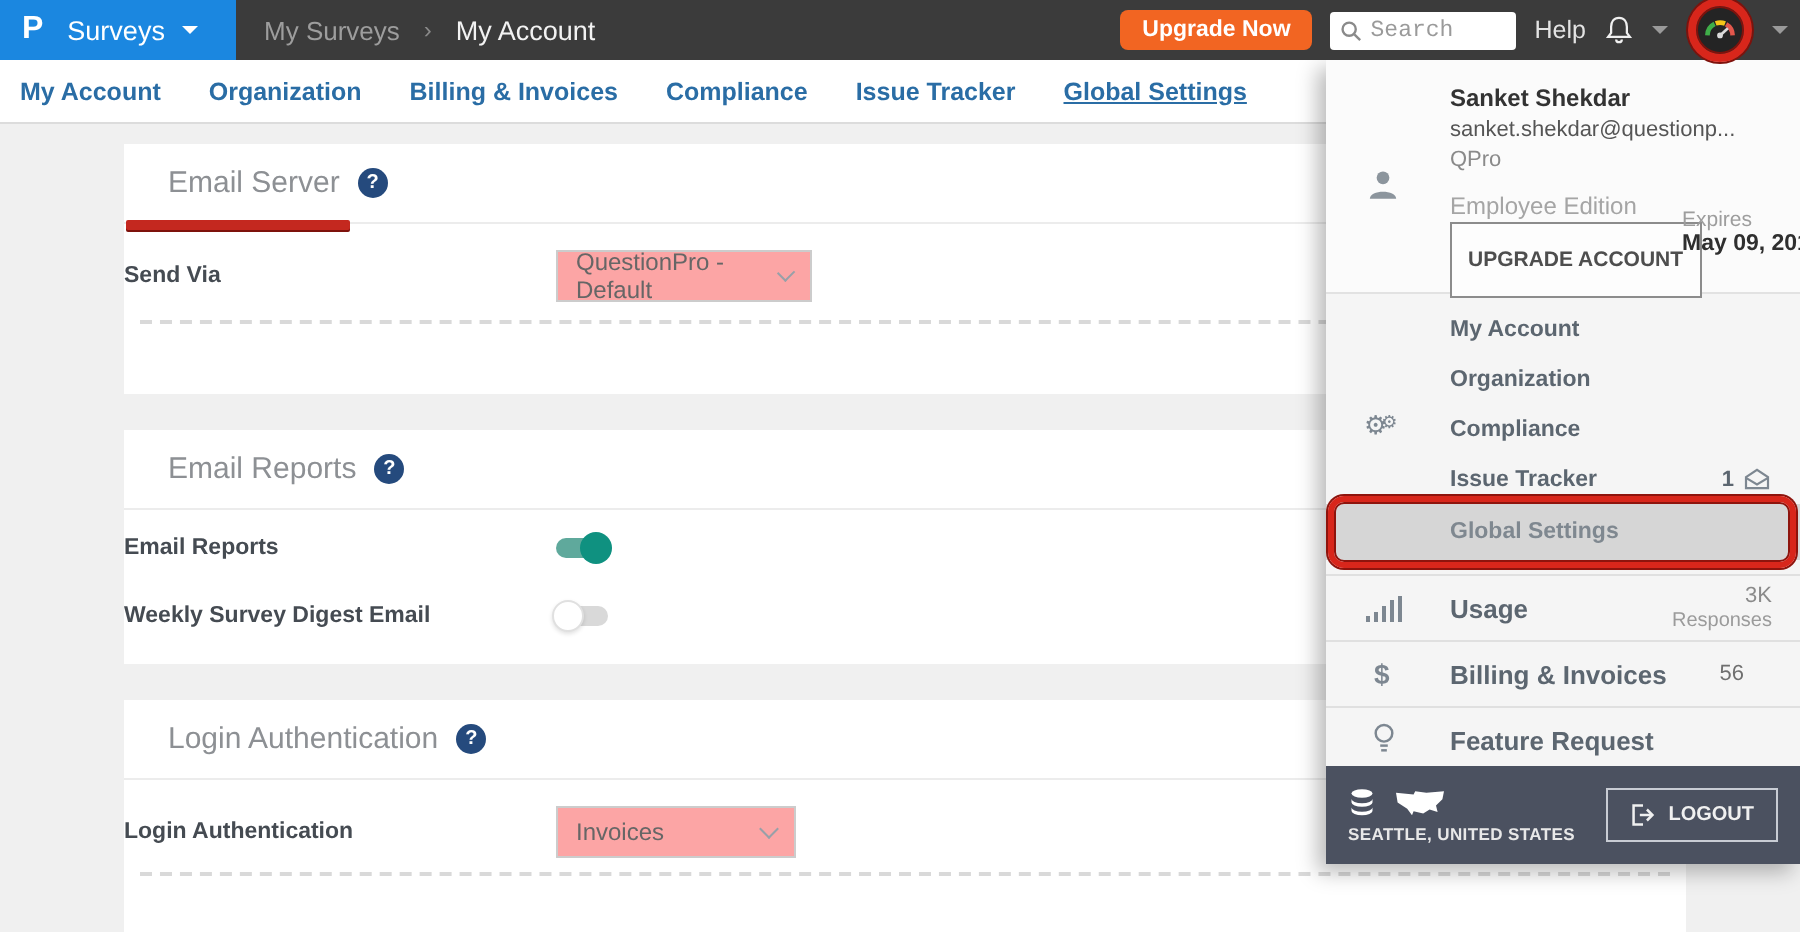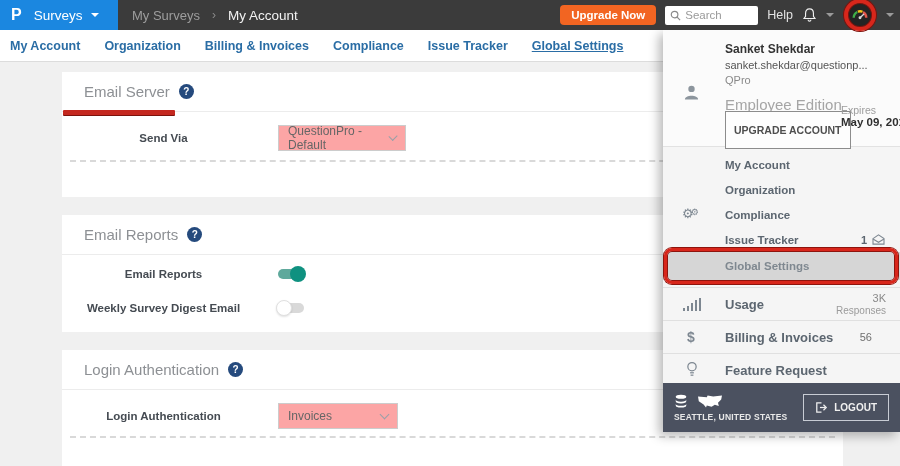--- a/index.html
+++ b/index.html
@@ -13,21 +13,21 @@
   .app-menu-label { color:#fff; font-size:13.5px; margin-right:9px; }
   .caret-down { width:0; height:0; border-left:4px solid transparent; border-right:4px solid transparent; border-top:4px solid #fff; }
   .caret-gray { border-top-color:#9a9a9a; }
   .breadcrumb { margin-left:14px; display:flex; align-items:center; gap:12px; font-size:13px; }
   .crumb-section { color:#9d9d9d; cursor:pointer; }
   .crumb-sep { color:#8a8a8a; font-size:12px; }
   .crumb-page { color:#f2f2f2; font-size:13.5px; }
   .header-right { margin-left:auto; display:flex; align-items:center; gap:9px; padding-right:6px; }
   .upgrade-btn { background:#f26522; color:#fff; font-size:11.5px; font-weight:bold; padding:4px 11px; border-radius:4px; border:none; cursor:pointer; }
   .search-box { background:#fff; border-radius:2px; height:19px; width:93px; display:flex; align-items:center; padding:0 5px; gap:4px; }
-  .search-box input { border:none; outline:none; width:68px; font-size:11.5px; color:#555; font-family:Liberation Sans, sans-serif; background:transparent; }
+  .search-box input { border:none; outline:none; width:68px; font-size:11.5px; color:#555; font-family:Liberation Mono, monospace; background:transparent; }
   .search-box input::placeholder { color:#9a9a9a; }
   .help-label { color:#e3e3e3; font-size:12.5px; cursor:pointer; }
   .bell-btn { display:flex; align-items:center; cursor:pointer; }
   .avatar-wrap { position:relative; width:34px; height:30px; cursor:pointer; }
   .avatar-circle { position:absolute; left:5px; top:3px; width:24px; height:24px; border-radius:50%; background:#242424; display:flex; align-items:center; justify-content:center; overflow:hidden; }
   .annotation-ring { position:absolute; left:1px; top:-1px; width:32px; height:32px; border:4px solid #d8261b; border-radius:50%; box-shadow:0 0 0 1px #7e120c, inset 0 0 0 1px #7e120c; z-index:5; pointer-events:none; }
 
   
   .tabbar { position:absolute; top:30px; left:0; right:0; height:32px; background:#fff; border-bottom:1px solid #dcdcdc; display:flex; align-items:center; gap:24px; padding-left:10px; z-index:1; }
   .tab { color:#2a6da5; font-size:12.5px; font-weight:bold; cursor:pointer; white-space:nowrap; }
@@ -36,21 +36,21 @@
   
   .card { position:absolute; left:62px; width:781px; background:#fff; }
   #card-email-server { top:72px; height:125px; }
   #card-email-reports { top:215px; height:117px; }
   #card-login-auth { top:350px; height:116px; }
   .card-head { position:relative; height:40px; display:flex; align-items:center; gap:9px; padding-left:22px; border-bottom:1px solid #ececec; }
   .card-title { font-size:15px; color:#8d9094; }
   .help-icon { width:15px; height:15px; border-radius:50%; background:#254a7d; color:#fff; font-size:10px; font-weight:bold; display:flex; align-items:center; justify-content:center; cursor:pointer; flex:0 0 auto; }
   .annotation-underline { position:absolute; left:1px; top:38px; width:112px; height:5px; background:#c4281f; box-shadow:0 1px 0 #7e120c; border-radius:1px; z-index:2; pointer-events:none; }
   .row { display:flex; align-items:center; margin-top:13px; }
-  .row-label { width:203px; text-align:center; font-size:11.5px; font-weight:bold; color:#454b52; flex:0 0 auto; }
+  .row-label { width:203px; text-align:left; font-size:11.5px; font-weight:bold; color:#454b52; flex:0 0 auto; }
   .row-control { margin-left:13px; display:flex; align-items:center; }
   .select { height:26px; border:1px solid #ccc; background:#fca5a5; display:flex; align-items:center; justify-content:space-between; padding:0 9px; font-size:12px; color:#666; cursor:pointer; }
   .select-wide { width:128px; }
   .select-login { width:120px; }
   .sel-chevron { width:7px; height:7px; border-right:1.6px solid #98a0a8; border-bottom:1.6px solid #98a0a8; transform:rotate(45deg); margin-top:-3px; }
   .dotted { border-top:2px dashed #d9d9d9; margin:9px 8px 0 8px; }
   .dotted-la { margin-top:7px; }
   .toggle { position:relative; width:26px; height:10px; border-radius:6px; cursor:pointer; }
   .toggle .knob { position:absolute; top:-3px; width:16px; height:16px; border-radius:50%; }
   .toggle[data-state="on"]  { background:#5fa99c; }
@@ -59,21 +59,21 @@
   .toggle[data-state="off"] .knob { left:-2px; background:#fff; border:1px solid #e0e0e0; box-shadow:0 1px 2px rgba(0,0,0,.12); }
   .row-er2 { margin-top:22px; }
 
   
   .user-panel { position:absolute; left:663px; top:30px; width:237px; height:402px; background:#f5f5f5; box-shadow:-4px 4px 10px rgba(0,0,0,.28); z-index:20; }
   .up-user { position:relative; height:117px; background:#fbfbfb; border-bottom:1px solid #e2e2e2; }
   .person-ico { position:absolute; left:20px; top:54px; }
   .up-name { position:absolute; left:62px; top:12px; font-weight:bold; font-size:12px; color:#333; }
   .up-email { position:absolute; left:62px; top:29px; font-size:11px; color:#555; }
   .up-company { position:absolute; left:62px; top:44px; font-size:11px; color:#8a8a8a; }
-  .up-edition { position:absolute; left:62px; top:66px; font-size:15px; color:#a5a5a5; }
+  .up-edition { position:absolute; left:62px; top:66px; font-size:12px; color:#a5a5a5; }
   .up-upgrade { position:absolute; left:62px; top:81px; border:1px solid #8c8c8c; font-size:10.5px; font-weight:bold; color:#4e4e4e; padding:12px 8px; background:#fdfdfd; cursor:pointer; font-family:inherit; }
   .up-expires { position:absolute; left:178px; top:74px; }
   .up-expires-label { font-size:10.5px; color:#9d9d9d; }
   .up-expires-date { font-size:11.5px; font-weight:bold; color:#2f2f2f; white-space:nowrap; }
   .up-menu { padding-top:5px; }
   .up-menu-item { position:relative; height:25px; display:flex; align-items:center; cursor:pointer; }
   .up-menu-label { padding-left:62px; font-size:11.5px; font-weight:bold; color:#5c6670; }
   .up-menu-item.highlight { height:28px; background:#d6d6d6; }
   .up-menu-item.highlight .up-menu-label { color:#7f8890; }
   .gears-ico { position:absolute; left:19px; top:2px; color:#7d8791; }

